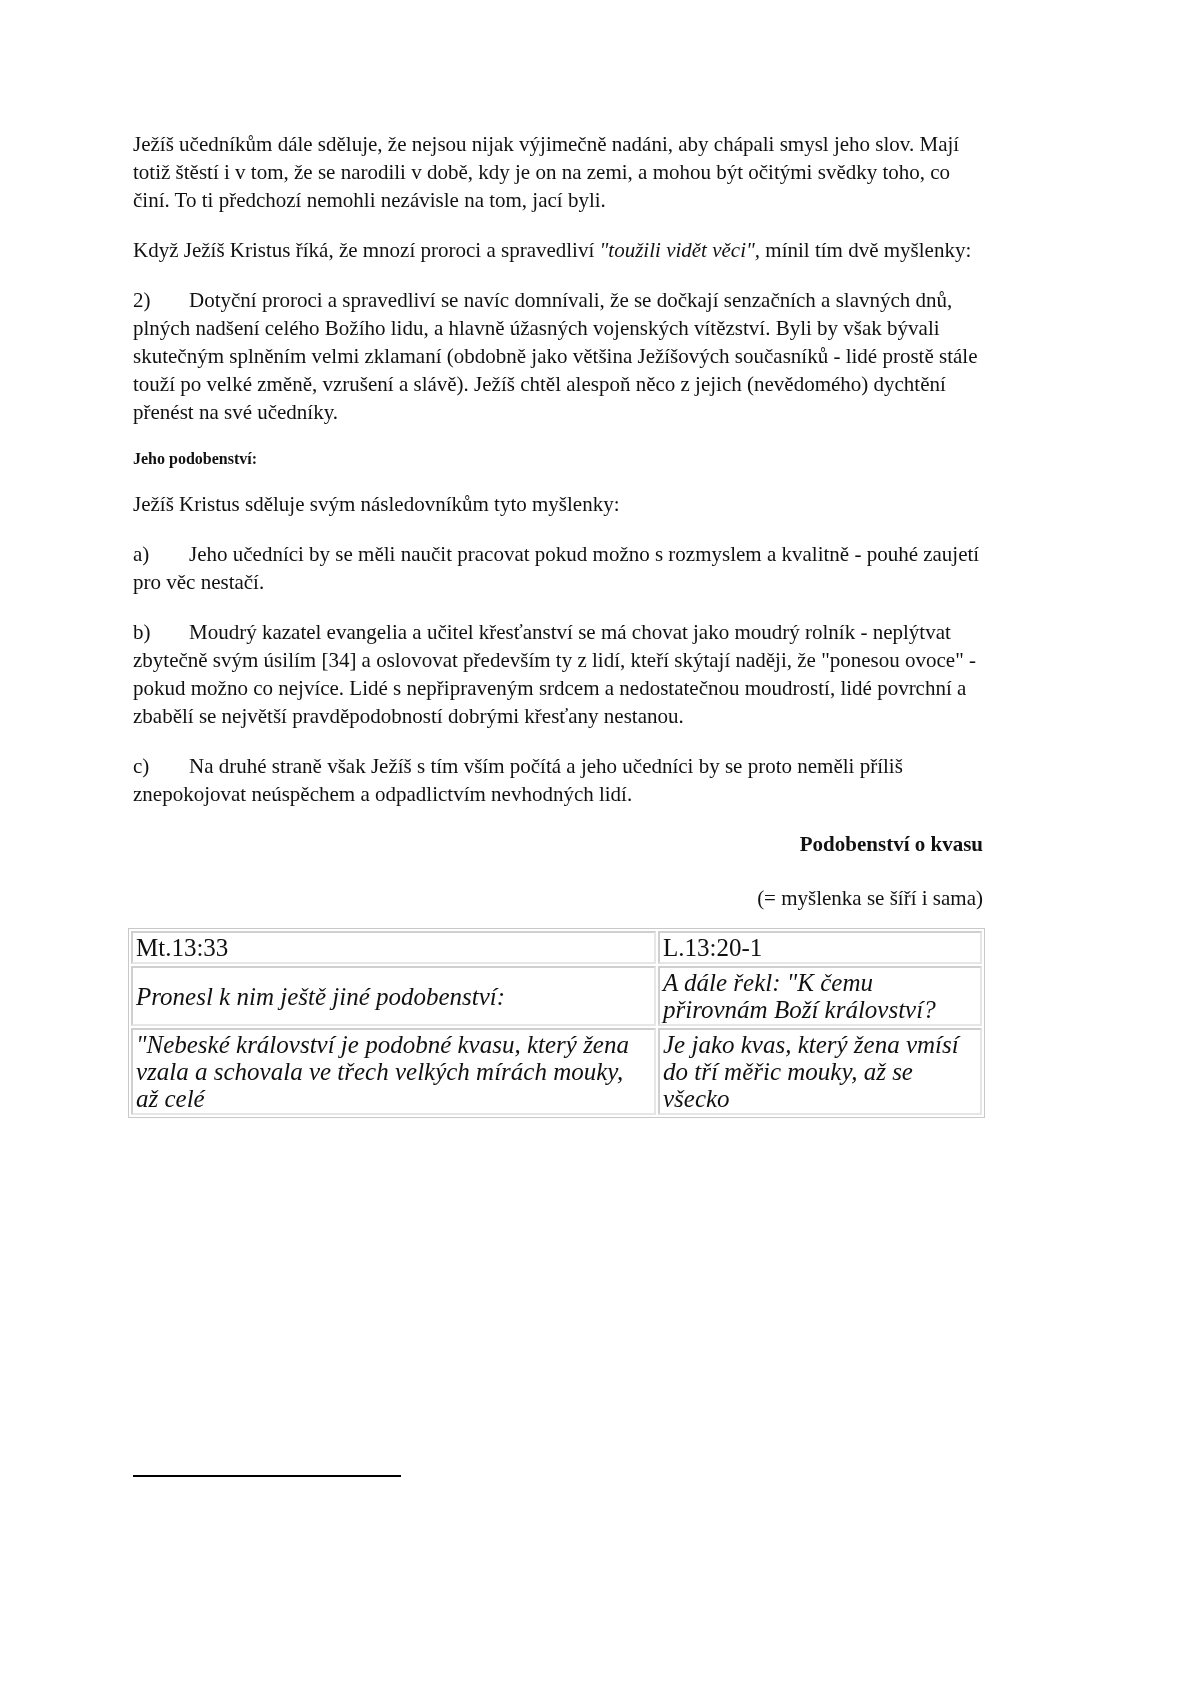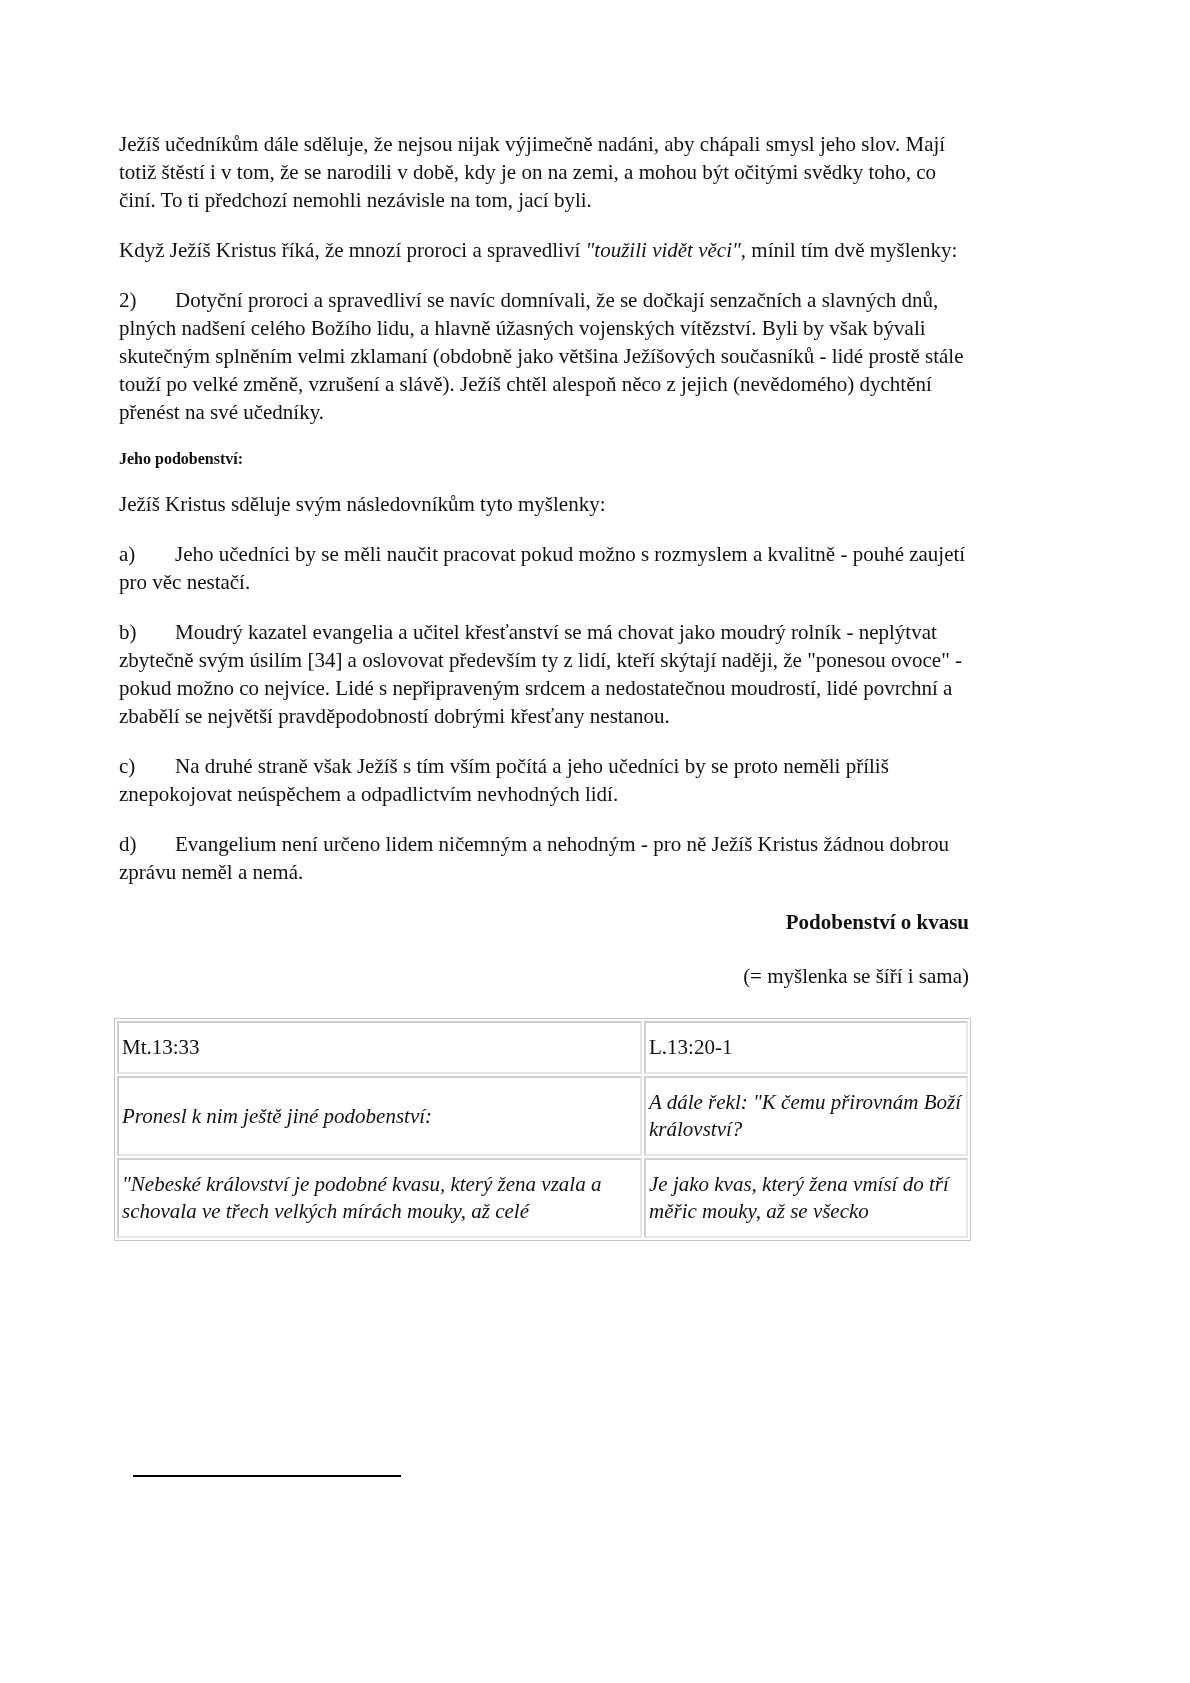--- a/index.html
+++ b/index.html
@@ -1,55 +1,54 @@
 <!DOCTYPE html>
 <html><head>
   <meta charset="utf-8">
   <style>
     html, body { margin: 0; padding: 0; background: #ffffff; }
     body {
       width: 1190px; height: 1683px; position: relative; overflow: hidden;
       font-family: "Liberation Serif", serif; color: #111111;
     }
-    .page { position: absolute; left: 119px; top: 130px; width: 850px; }
+    .page { position: absolute; left: 133px; top: 130px; width: 850px; }
     p { margin: 0; font-size: 21px; line-height: 28px; }
     .para { margin-bottom: 22px; }
     .num { display: inline-block; width: 56px; }
     .small-bold { font-size: 16px; font-weight: bold; line-height: 22px; margin-bottom: 20px; }
     .center { text-align: right; }
     .heading { font-weight: bold; margin-top: 2px; margin-bottom: 26px; }
-    .subheading { margin-bottom: 28px; }
+    .subheading { margin-bottom: 16px; }
     i { font-style: italic; }
     table.parallel {
       border-collapse: separate; border-spacing: 2px;
       border: 1px solid #c8c8c8; width: 857px; margin-left: -5px;
     }
     table.parallel td {
       border: 2px solid #cfcfcf; border-right-color: #e6e6e6; border-bottom-color: #e6e6e6;
-      font-size: 21px; line-height: 27px; padding: 11px 3px; vertical-align: middle; margin-top: 8px;
+      font-size: 25px; line-height: 27px; padding: 1px 3px; vertical-align: middle; margin-top: 8px;
     }
     td.left { width: 515px; }
     .footnote-rule { position: absolute; left: 133px; top: 1475px; width: 268px; height: 2px; background: #000; }
   </style>
 </head>
 <body>
 
 <div class="page">
   <p class="para">Ježíš učedníkům dále sděluje, že nejsou nijak výjimečně nadáni, aby chápali smysl jeho slov. Mají totiž štěstí i v tom, že se narodili v době, kdy je on na zemi, a mohou být očitými svědky toho, co činí. To ti předchozí nemohli nezávisle na tom, jací byli.</p>
   <p class="para"><span>Když Ježíš Kristus říká, že mnozí proroci a spravedliví </span><i>"toužili vidět věci",</i><span> mínil tím dvě myšlenky:</span></p>
 
   <p class="para"><span class="num">2)</span><span>Dotyční proroci a spravedliví se navíc domnívali, že se dočkají senzačních a slavných dnů, plných nadšení celého Božího lidu, a hlavně úžasných vojenských vítězství. Byli by však bývali skutečným splněním velmi zklamaní (obdobně jako většina Ježíšových současníků - lidé prostě stále touží po velké změně, vzrušení a slávě). Ježíš chtěl alespoň něco z jejich (nevědomého) dychtění přenést na své učedníky.</span></p>
 
   <p class="small-bold">Jeho podobenství:</p>
   <p class="para">Ježíš Kristus sděluje svým následovníkům tyto myšlenky:</p>
 
   <p class="para"><span class="num">a)</span><span>Jeho učedníci by se měli naučit pracovat pokud možno s rozmyslem a kvalitně - pouhé zaujetí pro věc nestačí.</span></p>
   <p class="para"><span class="num">b)</span><span>Moudrý kazatel evangelia a učitel křesťanství se má chovat jako moudrý rolník - neplýtvat zbytečně svým úsilím [34] a oslovovat především ty z lidí, kteří skýtají naději, že "ponesou ovoce" - pokud možno co nejvíce. Lidé s nepřipraveným srdcem a nedostatečnou moudrostí, lidé povrchní a zbabělí se největší pravděpodobností dobrými křesťany nestanou.</span></p>
   <p class="para"><span class="num">c)</span><span>Na druhé straně však Ježíš s tím vším počítá a jeho učedníci by se proto neměli příliš znepokojovat neúspěchem a odpadlictvím nevhodných lidí.</span></p>
-  <p class="para"><span class="num">d)</span><span>Evangelium není určeno lidem ničemným a nehodným - pro ně Ježíš Kristus žádnou dobrou zprávu neměl a nemá.</span></p>
 
   <p class="center heading">Podobenství o kvasu</p>
   <p class="center subheading">(= myšlenka se šíří i sama)</p>
 
   <table class="parallel">
     <tbody>
         <tr>
       <td class="left">Mt.13:33</td>
       <td>L.13:20-1</td>
     </tr>

